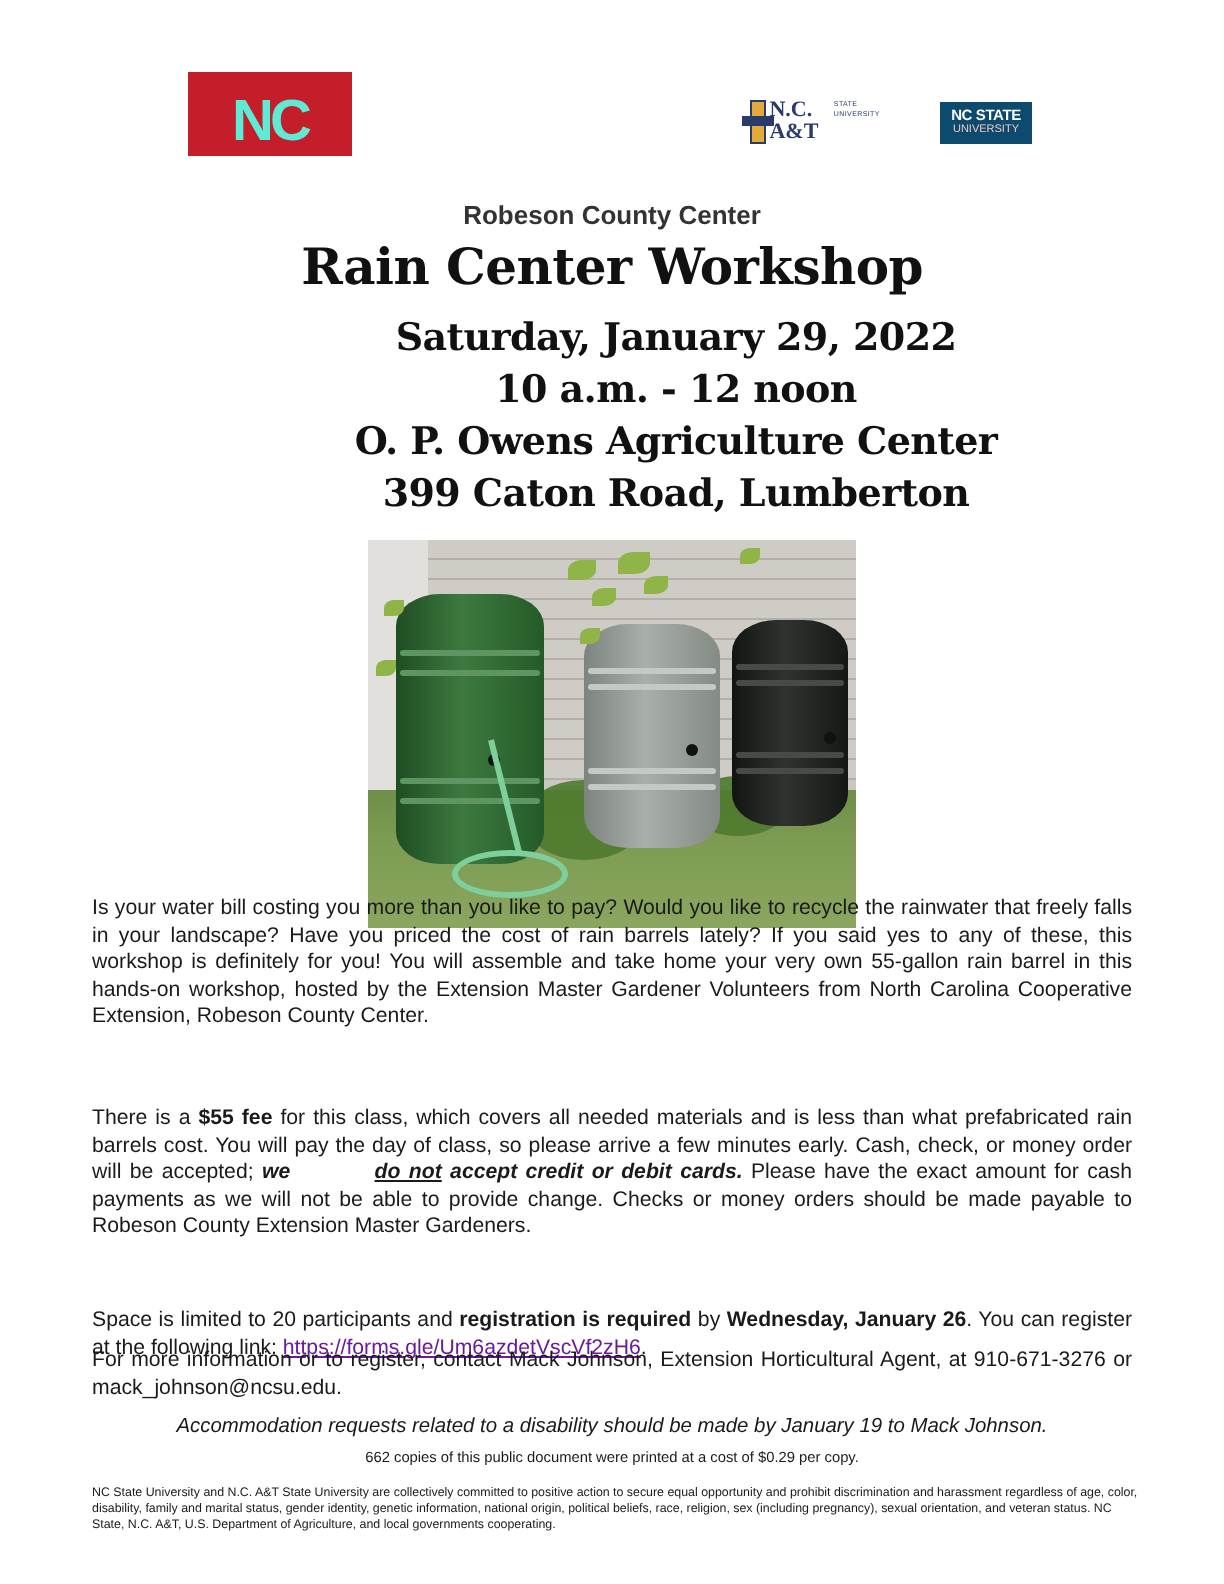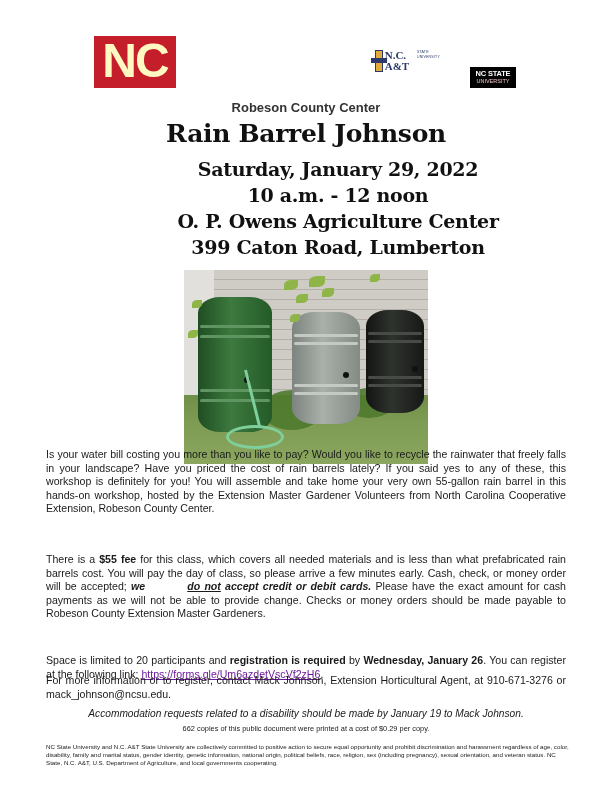--- a/index.html
+++ b/index.html
@@ -5,23 +5,23 @@
   * { margin: 0; padding: 0; box-sizing: border-box; }
   html, body { width: 612px; height: 792px; background: #ffffff; overflow: hidden; }
   body { position: relative; font-family: "Liberation Sans", sans-serif; color: #111; }
 
   
   .logo-nc {
     position: absolute; left: 94px; top: 36px; width: 258px; height: 50px;
     display: flex;
   }
   .logo-nc .nc-block {
-    width: 82px; height: 52px; background: #c41e2a; color: #fef9c3;
+    width: 82px; height: 42px; background: #c41e2a; color: #5eead4;
     font-family: "Liberation Sans", sans-serif; font-weight: bold;
-    font-size: 48px; line-height: 50px; text-align: center; letter-spacing: -2px;
+    font-size: 29px; line-height: 50px; text-align: center; letter-spacing: -2px;
   }
   .logo-nc .ext-block {
     flex: 1; height: 50px; background: #2d4a8a; color: #fff;
     display: flex; flex-direction: column; justify-content: center; align-items: center;
   }
   .logo-nc .coop {
     font-size: 21px; line-height: 21px; letter-spacing: 0.5px; font-weight: normal;
   }
   .logo-nc .ext {
     font-size: 22px; line-height: 22px; letter-spacing: 3.5px; font-weight: bold;
@@ -44,22 +44,22 @@
   .logo-ncat .txt { display: flex; }
   .logo-ncat .big {
     font-family: "Liberation Serif", serif; font-weight: bold; font-size: 11px; color: #2b3a6b; line-height: 11px;
   }
   .logo-ncat .small {
     font-size: 3.5px; color: #2b3a6b; letter-spacing: 0.2px; line-height: 5px;
   }
 
   .logo-ncsu {
     position: absolute; left: 470px; top: 51px; width: 46px; height: 21px;
-    background: #000000; color: #fff; text-align: center;
-    display: flex; flex-direction: column; justify-content: center; margin-top: 16px;
+    background: #0c4a6e; color: #fff; text-align: center;
+    display: flex; flex-direction: column; justify-content: center;
   }
   .logo-ncsu .l1 { font-size: 7.5px; font-weight: bold; line-height: 8px; letter-spacing: -0.2px; }
   .logo-ncsu .l2 { font-size: 5.5px; line-height: 7px; color: #f3c8c8; }
 
   
   .county {
     position: absolute; left: 0; top: 100px; width: 612px; text-align: center;
     font-size: 13px; font-weight: bold; color: #333;
   }
   .h-title {
@@ -167,21 +167,21 @@
     <span class="small">STATE UNIVERSITY</span>
   </div>
 </div>
 
 <div class="logo-ncsu">
   <span class="l1">NC STATE</span>
   <span class="l2">UNIVERSITY</span>
 </div>
 
 <div class="county">Robeson County Center</div>
-<h1 class="h-title">Rain Barrel Johnson</h1>
+<h1 class="h-title">Rain Center Workshop</h1>
 <div class="h-line h-date">Saturday, January 29, 2022</div>
 <div class="h-line h-time">10 a.m. - 12 noon</div>
 <div class="h-line h-venue">O. P. Owens Agriculture Center</div>
 <div class="h-line h-addr">399 Caton Road, Lumberton</div>
 
 <div class="photo" title="Three rain barrels (green, gray, black) against a shingled wall with a green garden hose">
   <div class="wall"></div>
   <div class="wall-left"></div>
   <div class="grass"></div>
   <div class="shrub" style="left:78px;top:120px;width:60px;height:40px;"></div>

